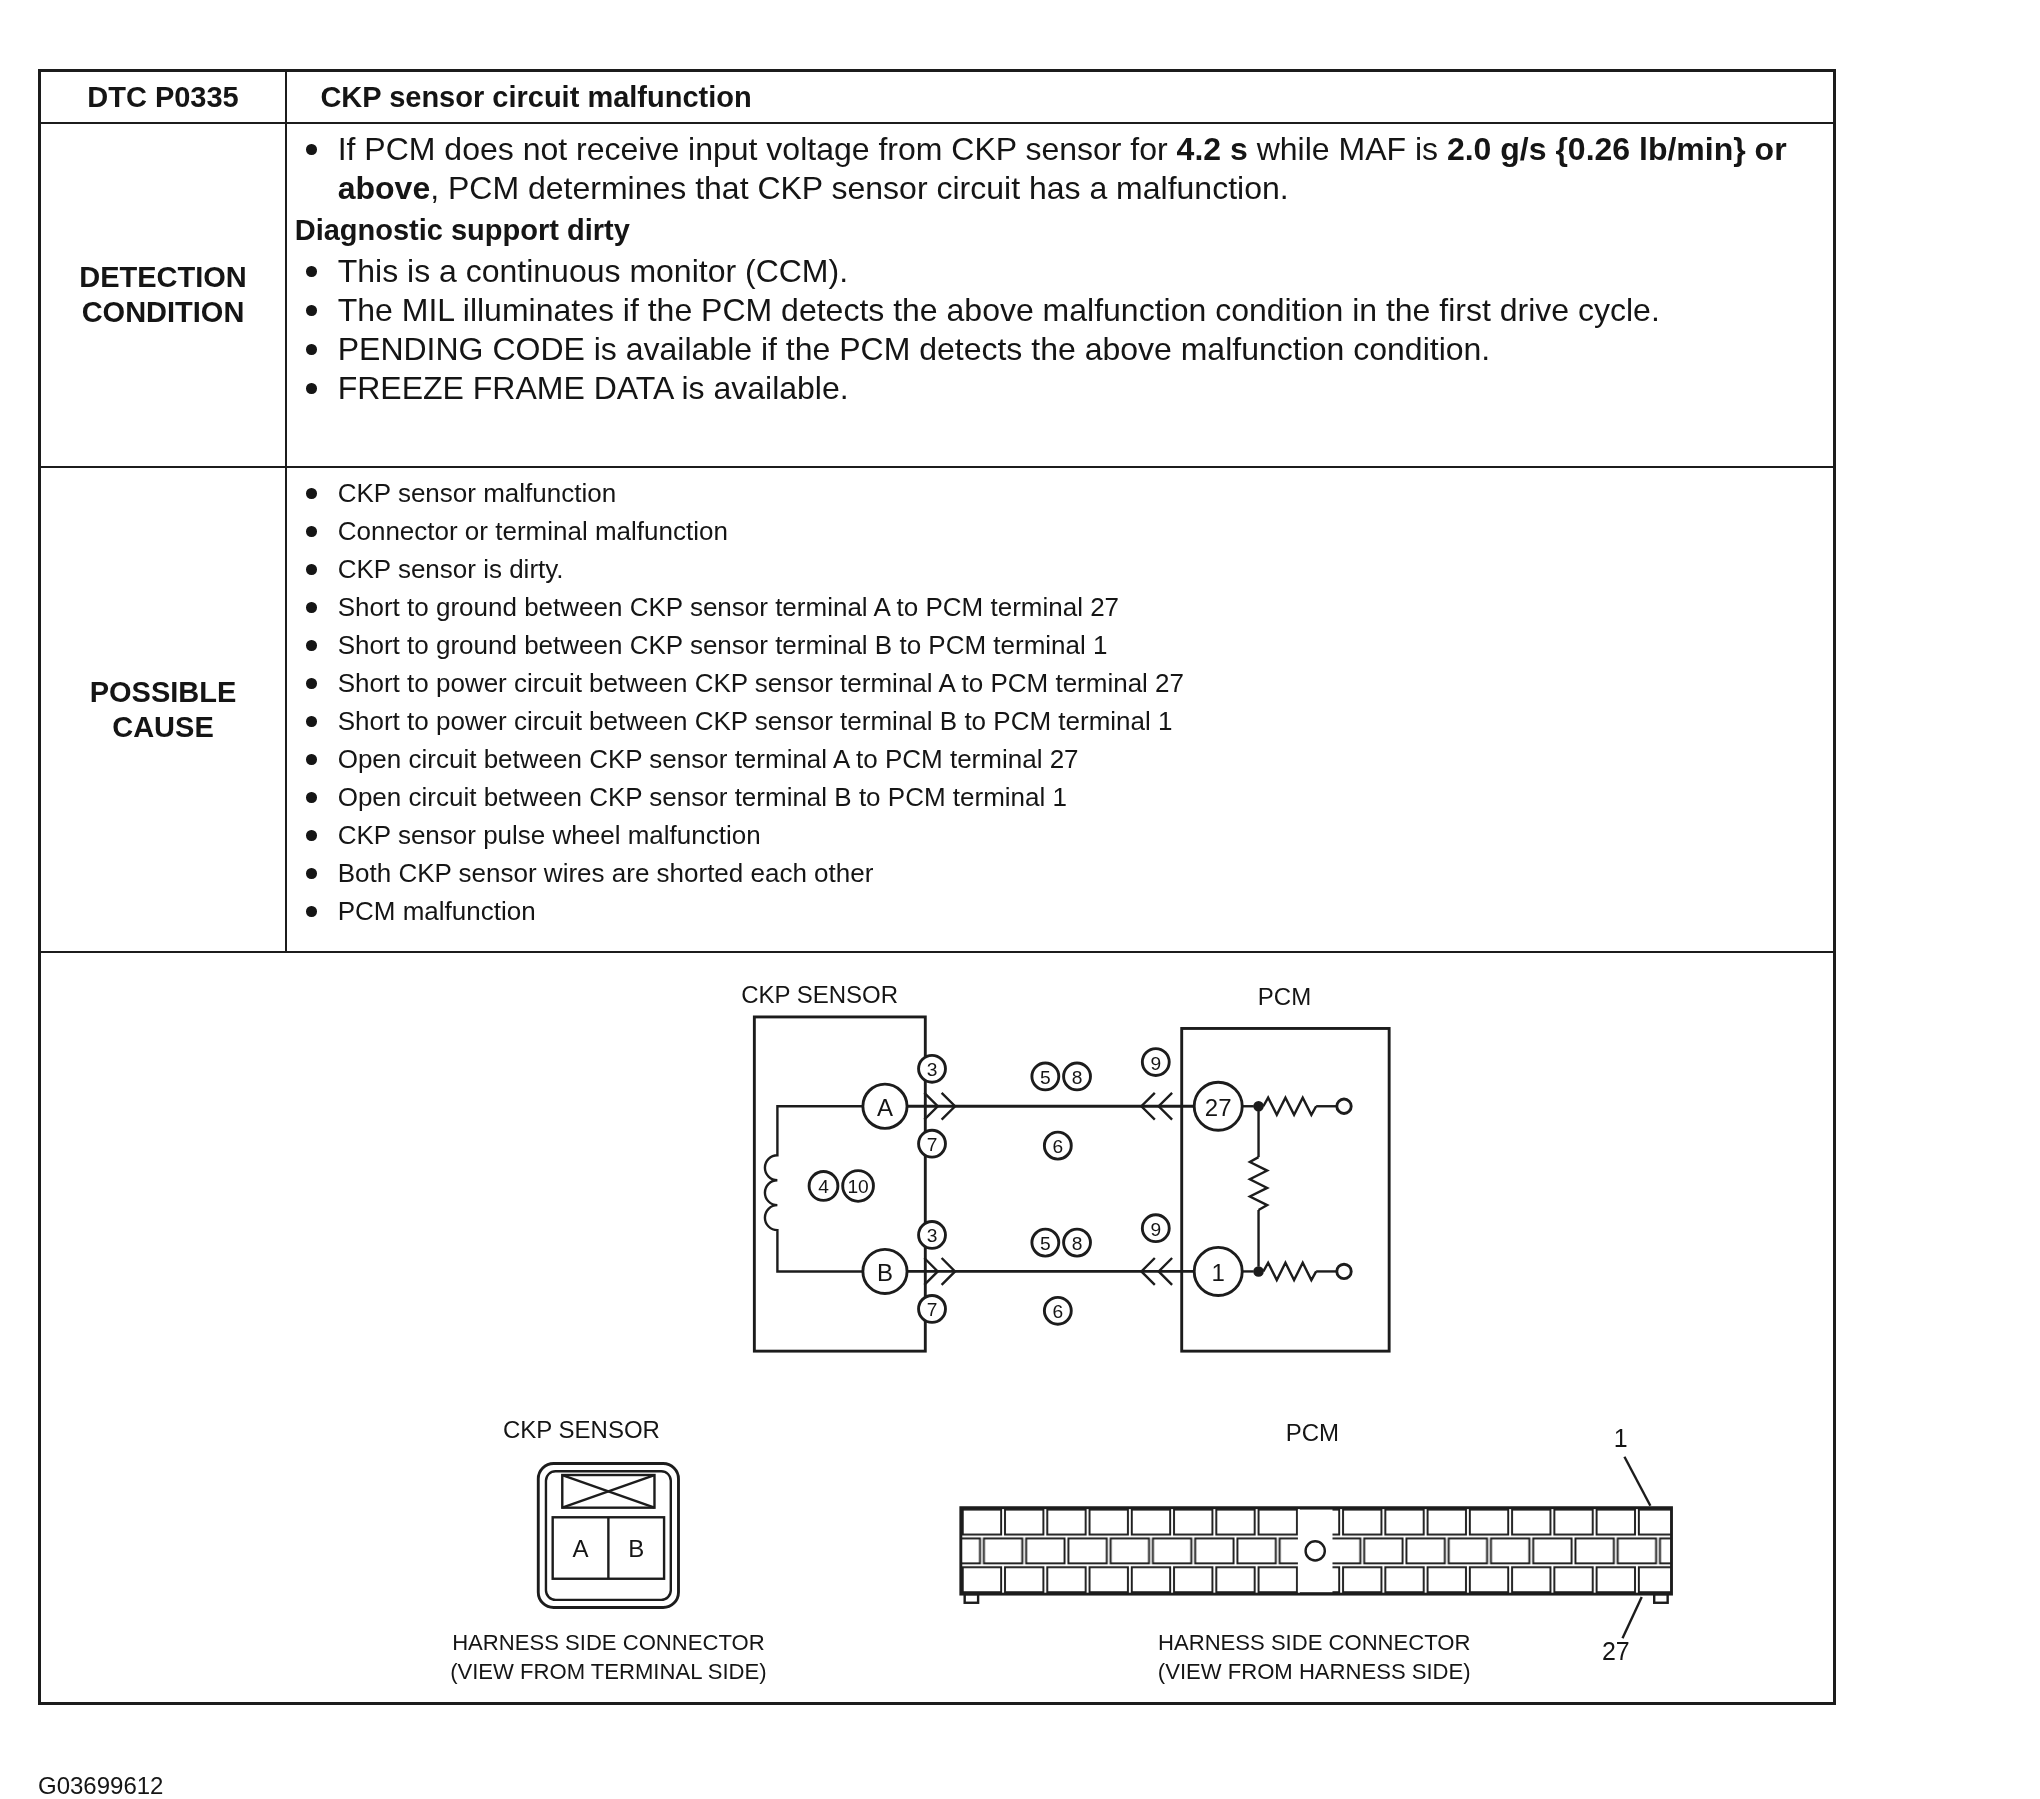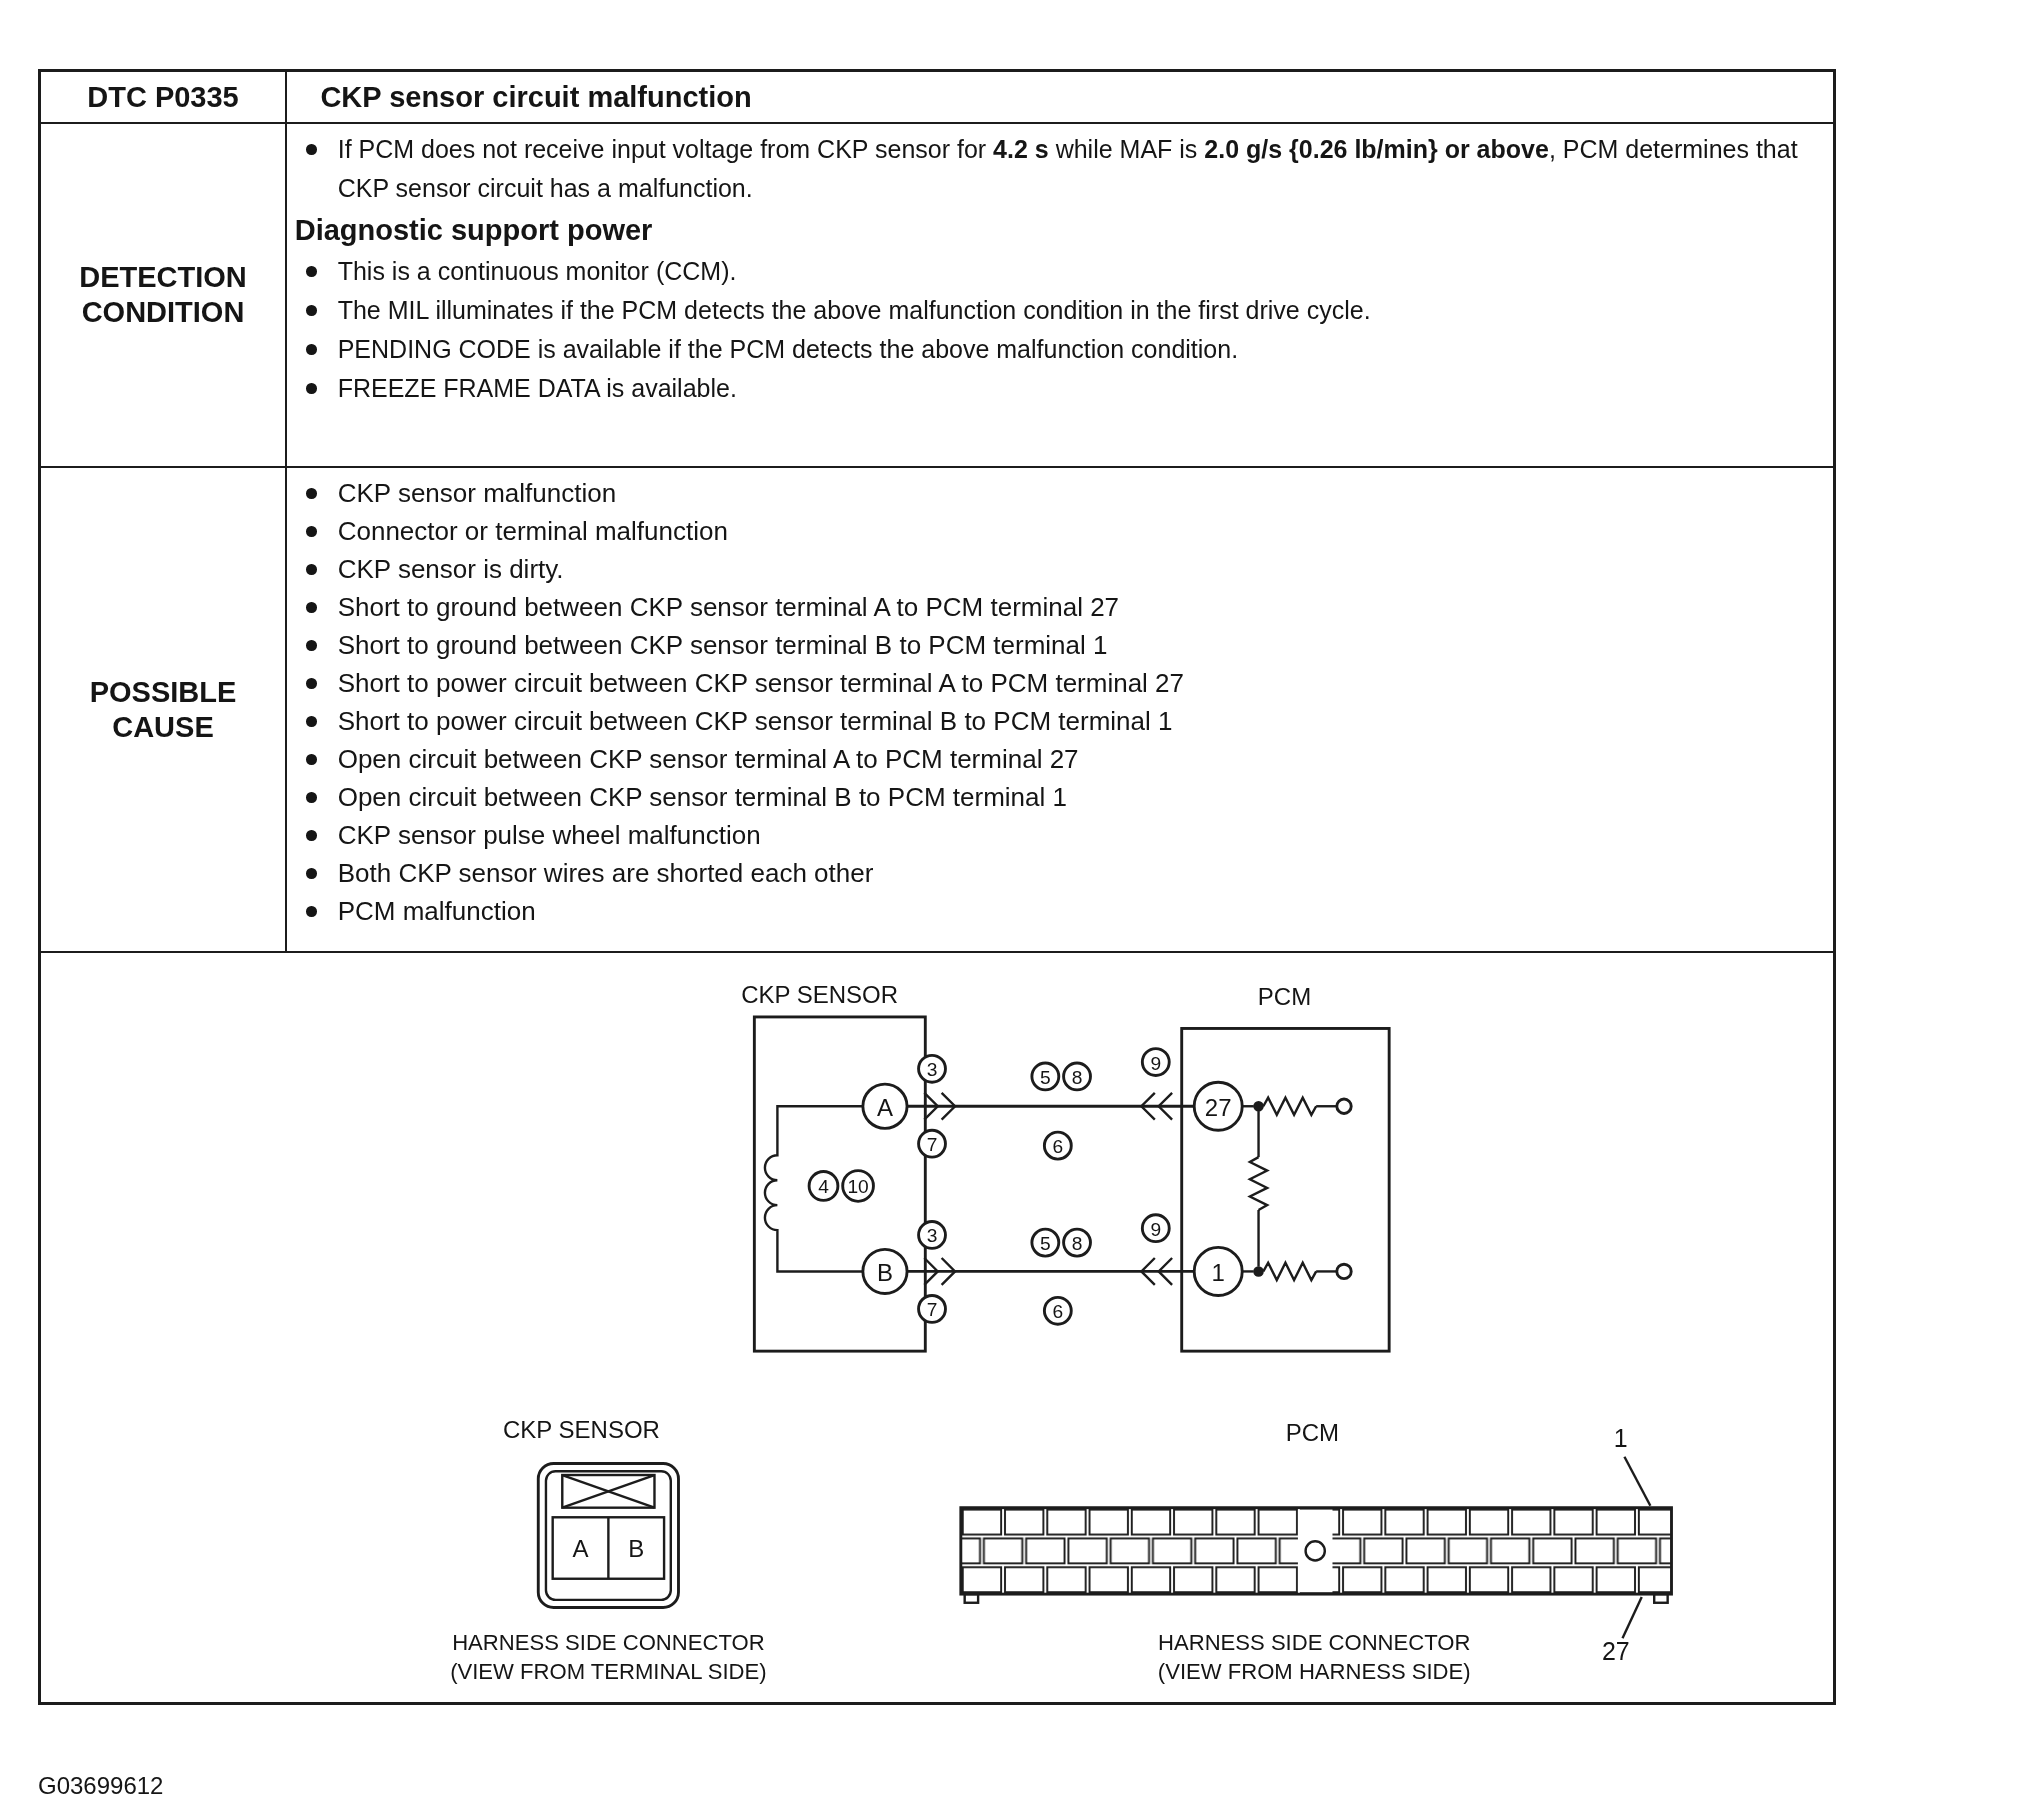--- a/index.html
+++ b/index.html
@@ -26,21 +26,21 @@
     display:flex; align-items:center; justify-content:center;
     text-align:center; font-weight:bold; font-size:29px; line-height:35px;
     padding:3.8px;
   }
   .cell-right { flex:1; padding:5.8px 13.4px 5.8px 7.7px; overflow:hidden; }
   .title-cell {
     display:flex; align-items:center;
     font-weight:bold; font-size:29px; padding:3.8px 13.4px;margin-left:20px;
   }
   ul.bullets { list-style:none; }
-  .row-detection ul.bullets li { font-size:25px; line-height:39px; position:relative; padding-left:43px; }
+  .row-detection ul.bullets li { font-size:32px; line-height:39px; position:relative; padding-left:43px; }
   .row-cause ul.bullets li { font-size:26px; line-height:38px; position:relative; padding-left:43px; }
   ul.bullets li::before {
     content:""; position:absolute; left:11.5px; top:14.4px;
     width:10.6px; height:10.6px; border-radius:50%; background:#151515;
   }
   .note-heading { font-weight:bold; font-size:29px; line-height:44px; }
   .diagram-cell { flex:1; position:relative; padding:14px; }
   .diag { display:block; }
   .diag text { fill:#151515; stroke:none; font-family:"Liberation Sans", sans-serif; }
   .diag .shape { stroke:#1c1c1c; stroke-width:3; fill:none; }
@@ -63,21 +63,21 @@
     <div class="cell-left">DTC P0335</div>
     <div class="cell-right title-cell">CKP sensor circuit malfunction</div>
   </div>
 
   <div class="row row-detection">
     <div class="cell-left">DETECTION CONDITION</div>
     <div class="cell-right">
       <ul class="bullets">
         <li><span>If PCM does not receive input voltage from CKP sensor for </span><b>4.2 s</b><span> while MAF is </span><b>2.0 g/s {0.26 lb/min} or above</b><span>, PCM determines that CKP sensor circuit has a malfunction.</span></li>
       </ul>
-      <div class="note-heading">Diagnostic support power</div>
+      <div class="note-heading">Diagnostic support dirty</div>
       <ul class="bullets">
         <li>This is a continuous monitor (CCM).</li>
         <li>The MIL illuminates if the PCM detects the above malfunction condition in the first drive cycle.</li>
         <li>PENDING CODE is available if the PCM detects the above malfunction condition.</li>
         <li>FREEZE FRAME DATA is available.</li>
       </ul>
     </div>
   </div>
 
   <div class="row row-cause">

